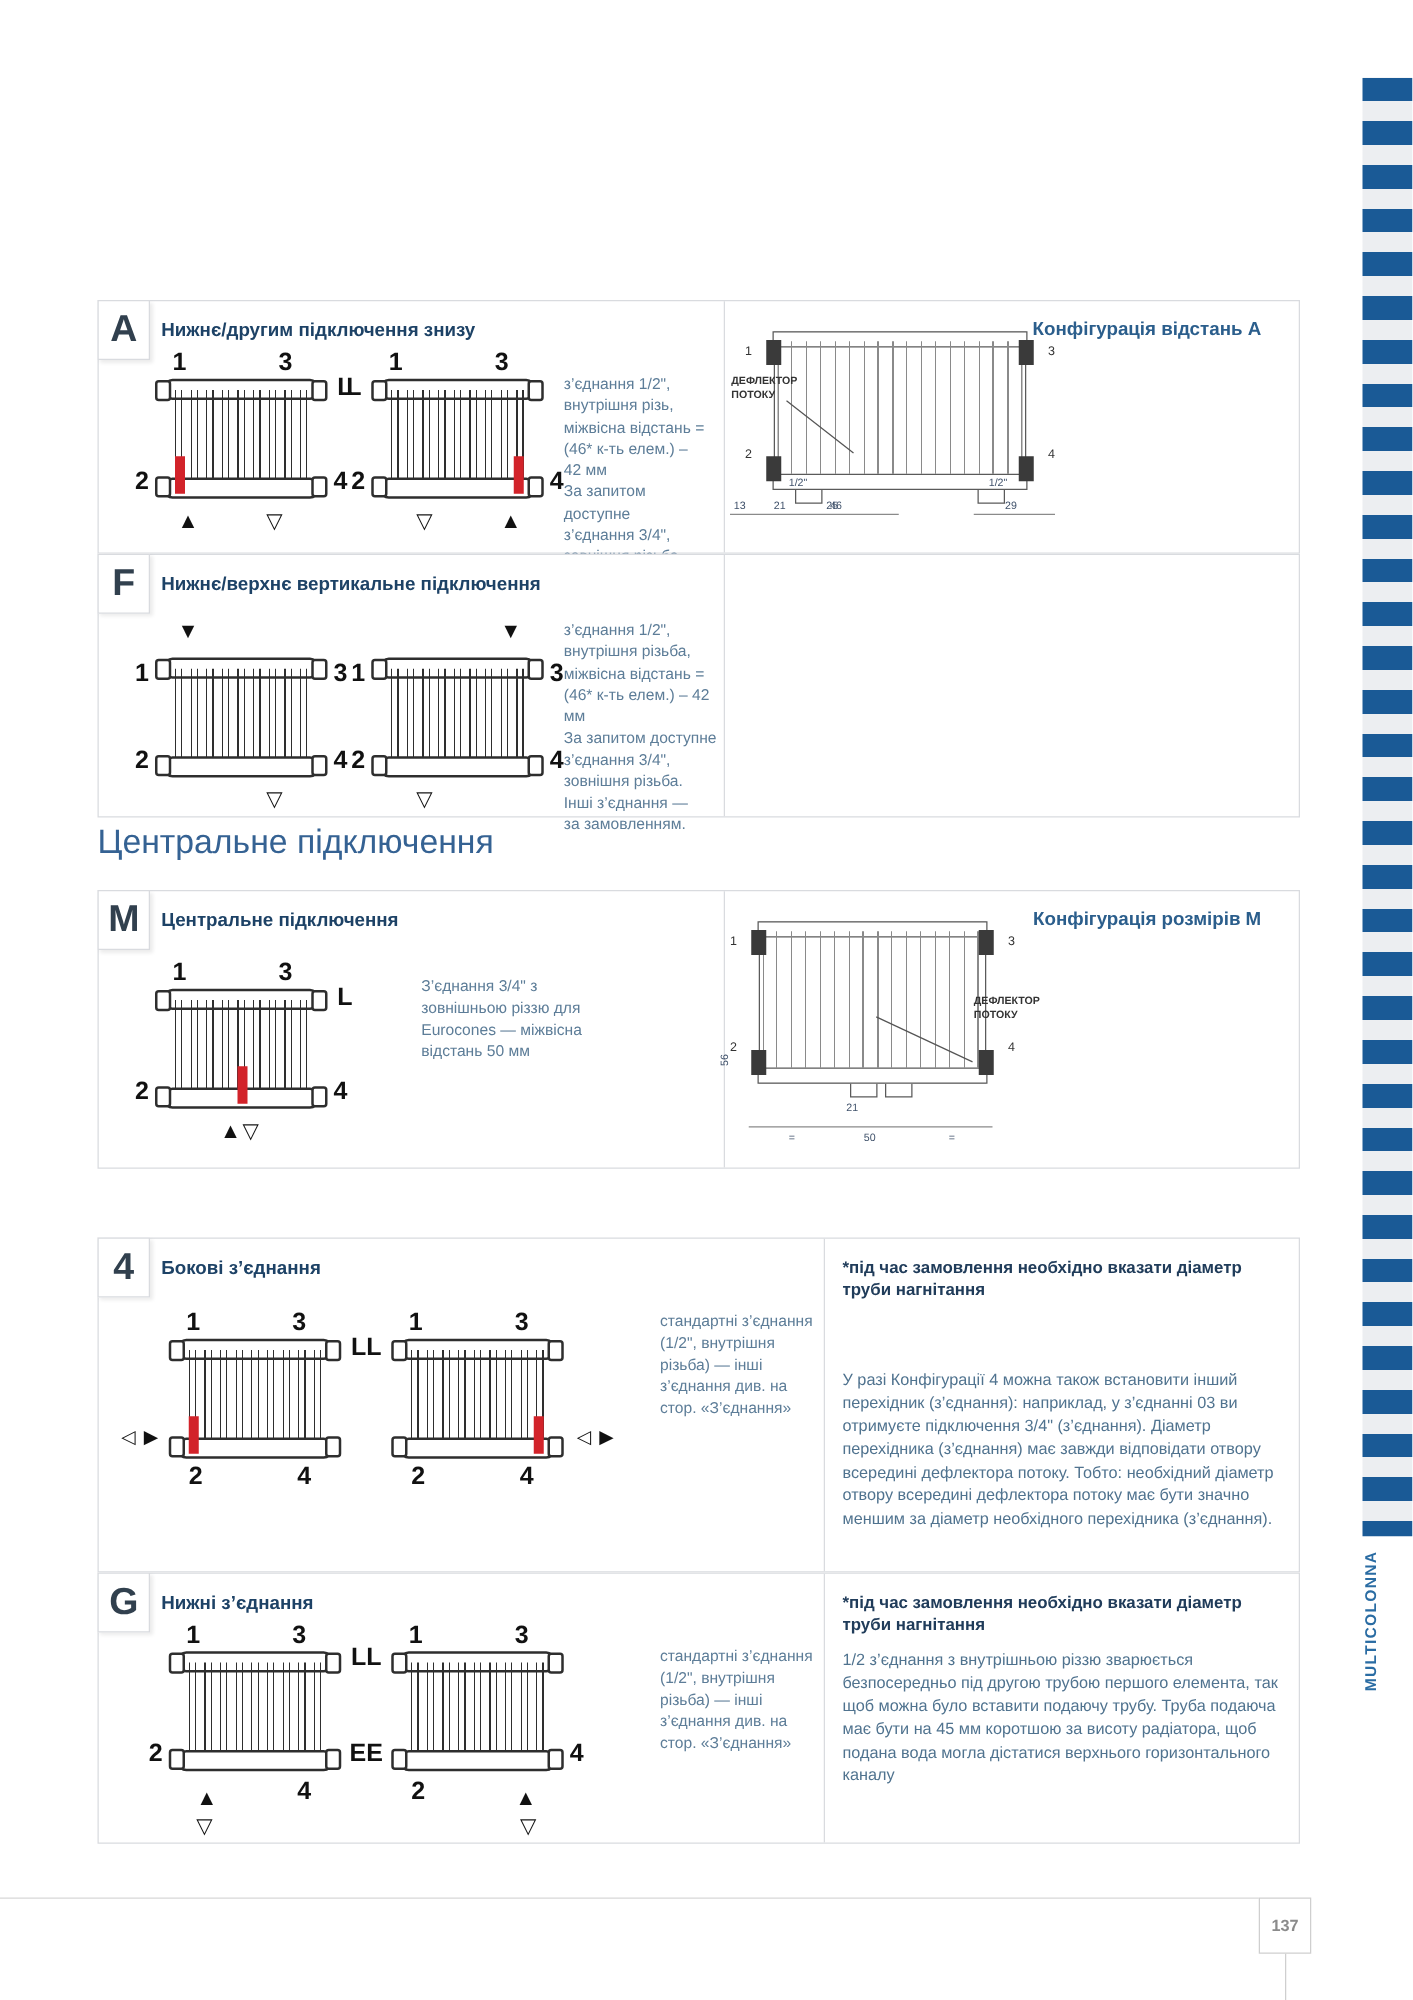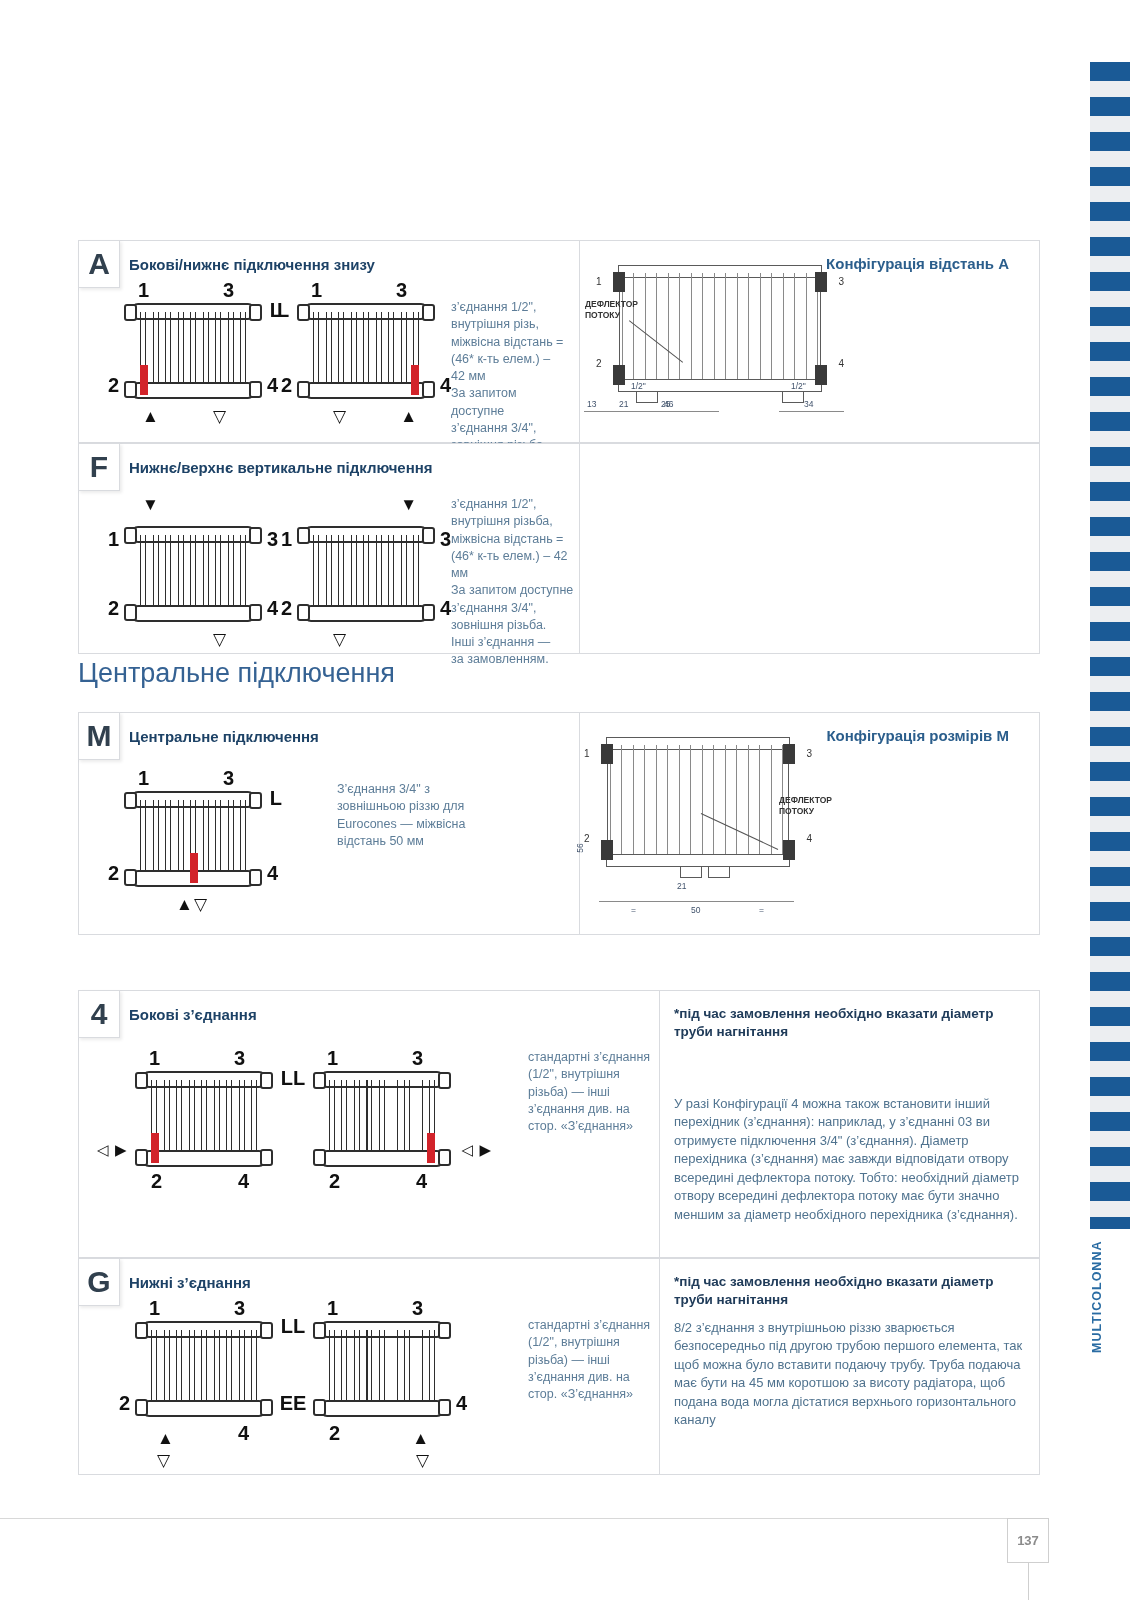--- a/index.html
+++ b/index.html
@@ -79,21 +79,21 @@
 <body>
 
 <div class="page">
 
   <div class="stripes"></div>
   <div class="vertlabel">MULTICOLONNA</div>
 
   <div class="secbox" style="top:240px;height:203px;">
     <div class="divider" style="left:500px;"></div>
     <div class="letterbox">A</div>
-    <div class="sectitle">Бокові/нижнє підключення знизу</div>
+    <div class="sectitle">Нижнє/другим підключення знизу</div>
 
     <div class="radwrap" style="left:55px;top:62px;">
       <span class="rnum" style="left:4px;top:-24px;">1</span>
       <span class="rnum" style="right:18px;top:-24px;">3</span>
       <span class="rnum" style="left:-26px;bottom:2px;">2</span>
       <span class="rnum" style="right:-26px;bottom:2px;">4</span>
       <span class="rside" style="right:-30px;top:-4px;">L</span>
       <div class="rad">
           <div class="cols"></div>
           <div class="redel" style="left:6px;"></div>
@@ -153,21 +153,21 @@
 ПОТОКУ</div>
     <div class="leader" style="left:543px;top:100px;width:68px;transform:rotate(38deg);"></div>
     <span class="dimtext" style="left:552px;top:140px;">1/2"</span>
     <span class="dimtext" style="left:712px;top:140px;">1/2"</span>
     <div class="dimline" style="left:505px;top:170px;width:135px;"></div>
     <div class="dimline" style="left:700px;top:170px;width:65px;"></div>
     <span class="dimtext" style="left:508px;top:158px;">13</span>
     <span class="dimtext" style="left:540px;top:158px;">21</span>
     <span class="dimtext" style="left:582px;top:158px;">25</span>
     <span class="dimtext" style="left:585px;top:158px;">46</span>
-    <span class="dimtext" style="left:725px;top:158px;">34</span>
+    <span class="dimtext" style="left:725px;top:158px;">29</span>
   </div>
 
   <div class="secbox" style="top:443px;height:211px;">
     <div class="divider" style="left:500px;"></div>
     <div class="letterbox">F</div>
     <div class="sectitle">Нижнє/верхнє вертикальне підключення</div>
 
     <div class="radwrap" style="left:55px;top:82px;">
       <span class="tri" style="left:8px;top:-30px;">▼</span>
       <span class="rnum" style="left:-26px;top:2px;">1</span>
@@ -359,21 +359,21 @@
       <span class="tri" style="right:12px;bottom:-52px;">▽</span>
     </div>
 
     <div class="note prelines" style="left:449px;top:58px;width:125px;">стандартні з’єднання
 (1/2", внутрішня
 різьба) — інші
 з’єднання див. на
 стор. «З’єднання»</div>
 
     <div class="warn" style="left:595px;top:14px;width:352px;">*під час замовлення необхідно вказати діаметр труби нагнітання</div>
-    <div class="para" style="left:595px;top:60px;width:360px;">8/2 з’єднання з внутрішньою різзю зварюється безпосередньо під другою трубою першого елемента, так щоб можна було вставити подаючу трубу. Труба подаюча має бути на 45 мм коротшою за висоту радіатора, щоб подана вода могла дістатися верхнього горизонтального каналу</div>
+    <div class="para" style="left:595px;top:60px;width:360px;">1/2 з’єднання з внутрішньою різзю зварюється безпосередньо під другою трубою першого елемента, так щоб можна було вставити подаючу трубу. Труба подаюча має бути на 45 мм коротшою за висоту радіатора, щоб подана вода могла дістатися верхнього горизонтального каналу</div>
   </div>
 
   <div class="hrule"></div>
   <div class="pagebox">137</div>
   <div class="vrule"></div>
 
   <div class="logo">
     <svg width="48" height="48" style="position:absolute;left:-4px;top:0;">
       <path d="M 42 20 A 19 19 0 0 0 8 12" stroke="#2aa0dc" stroke-width="5" fill="none" stroke-linecap="round"></path>
       <path d="M 5 26 A 19 19 0 0 0 38 38" stroke="#e2571b" stroke-width="5" fill="none" stroke-linecap="round"></path>

